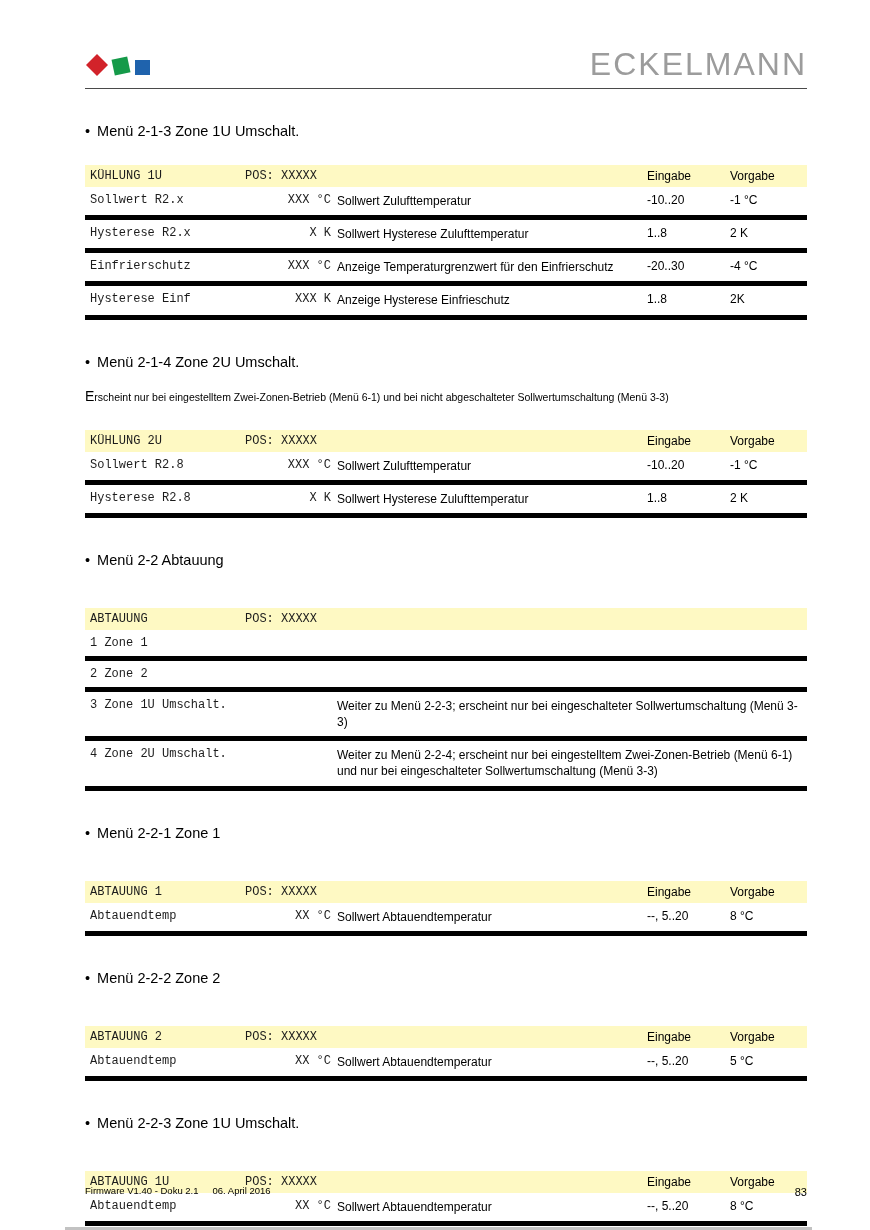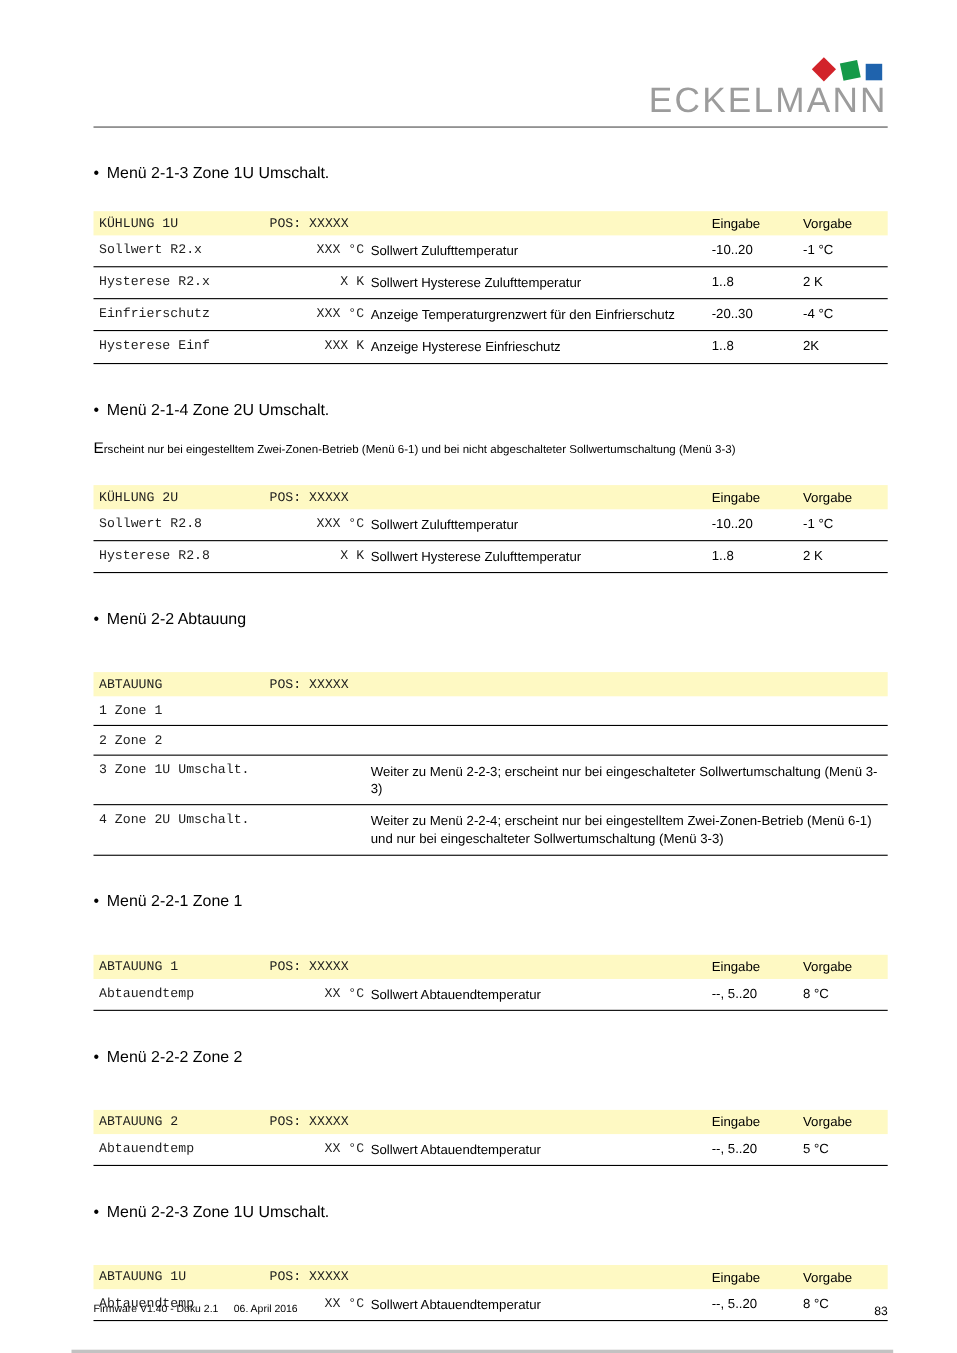--- a/index.html
+++ b/index.html
@@ -2,39 +2,39 @@
 <html><head>
 <meta charset="utf-8">
 <style>
   * { margin:0; padding:0; box-sizing:border-box; }
   html,body { background:#ffffff; }
   body { font-family:"Liberation Sans", sans-serif; color:#000; }
   .page { position:relative; width:870px; height:1230px; background:#fff; overflow:hidden; }
   .content { padding:0 63px 0 85px; }
 
   
-  .topbar { display:flex; justify-content:space-between; align-items:flex-end; padding-top:50px;flex-direction:column; }
+  .topbar { display:flex; justify-content:space-between; align-items:flex-end; padding-top:50px; }
   .logo svg { display:block; }
   .brand { font-size:32px; line-height:0.9; color:#9c9c9c; letter-spacing:2px; font-weight:400; }
   .rule { border-bottom:1px solid #4a4a4a; margin-top:9px; }
   .docinfo { position:relative; margin-top:9px; height:15px; font-size:12px; }
   .doc-center { position:absolute; left:312px; top:0; }
 
   
   .section-heading { font-size:14.5px; font-weight:400; margin-top:34px; }
   .section-heading .bullet { margin-right:7px; }
   .note { margin-top:18px; font-size:12.5px; }
   .note-sm { font-size:10.5px; }
   .note-sm::first-letter { font-size:14px; }
 
   
   .tbl { margin-top:26px; font-size:12px; }
   .tbl.gap-lg { margin-top:40px; }
   .thead { display:flex; align-items:center; background:#fef9c3; height:22px; padding-left:5px; }
-  .trow { display:flex; align-items:flex-start; border-bottom:1px solid #000000; padding:6px 0 6px 5px; }
+  .trow { display:flex; align-items:flex-start; border-bottom:5px solid #000000; padding:6px 0 6px 5px; }
   .mono { font-family:"Liberation Mono", monospace; font-size:12px; color:#1c1c1c; }
   .c-name { width:155px; flex:none; }
   .c-pos  { width:92px;  flex:none; }
   .c-val  { width:92px;  flex:none; text-align:right; padding-right:6px; }
   .c-desc { width:310px; flex:none; padding-right:12px; line-height:1.35; }
   .c-desc-wide { flex:1; line-height:1.35; padding-right:4px; }
   .c-ein  { width:83px;  flex:none; }
   .c-vor  { flex:1; }
 
   

